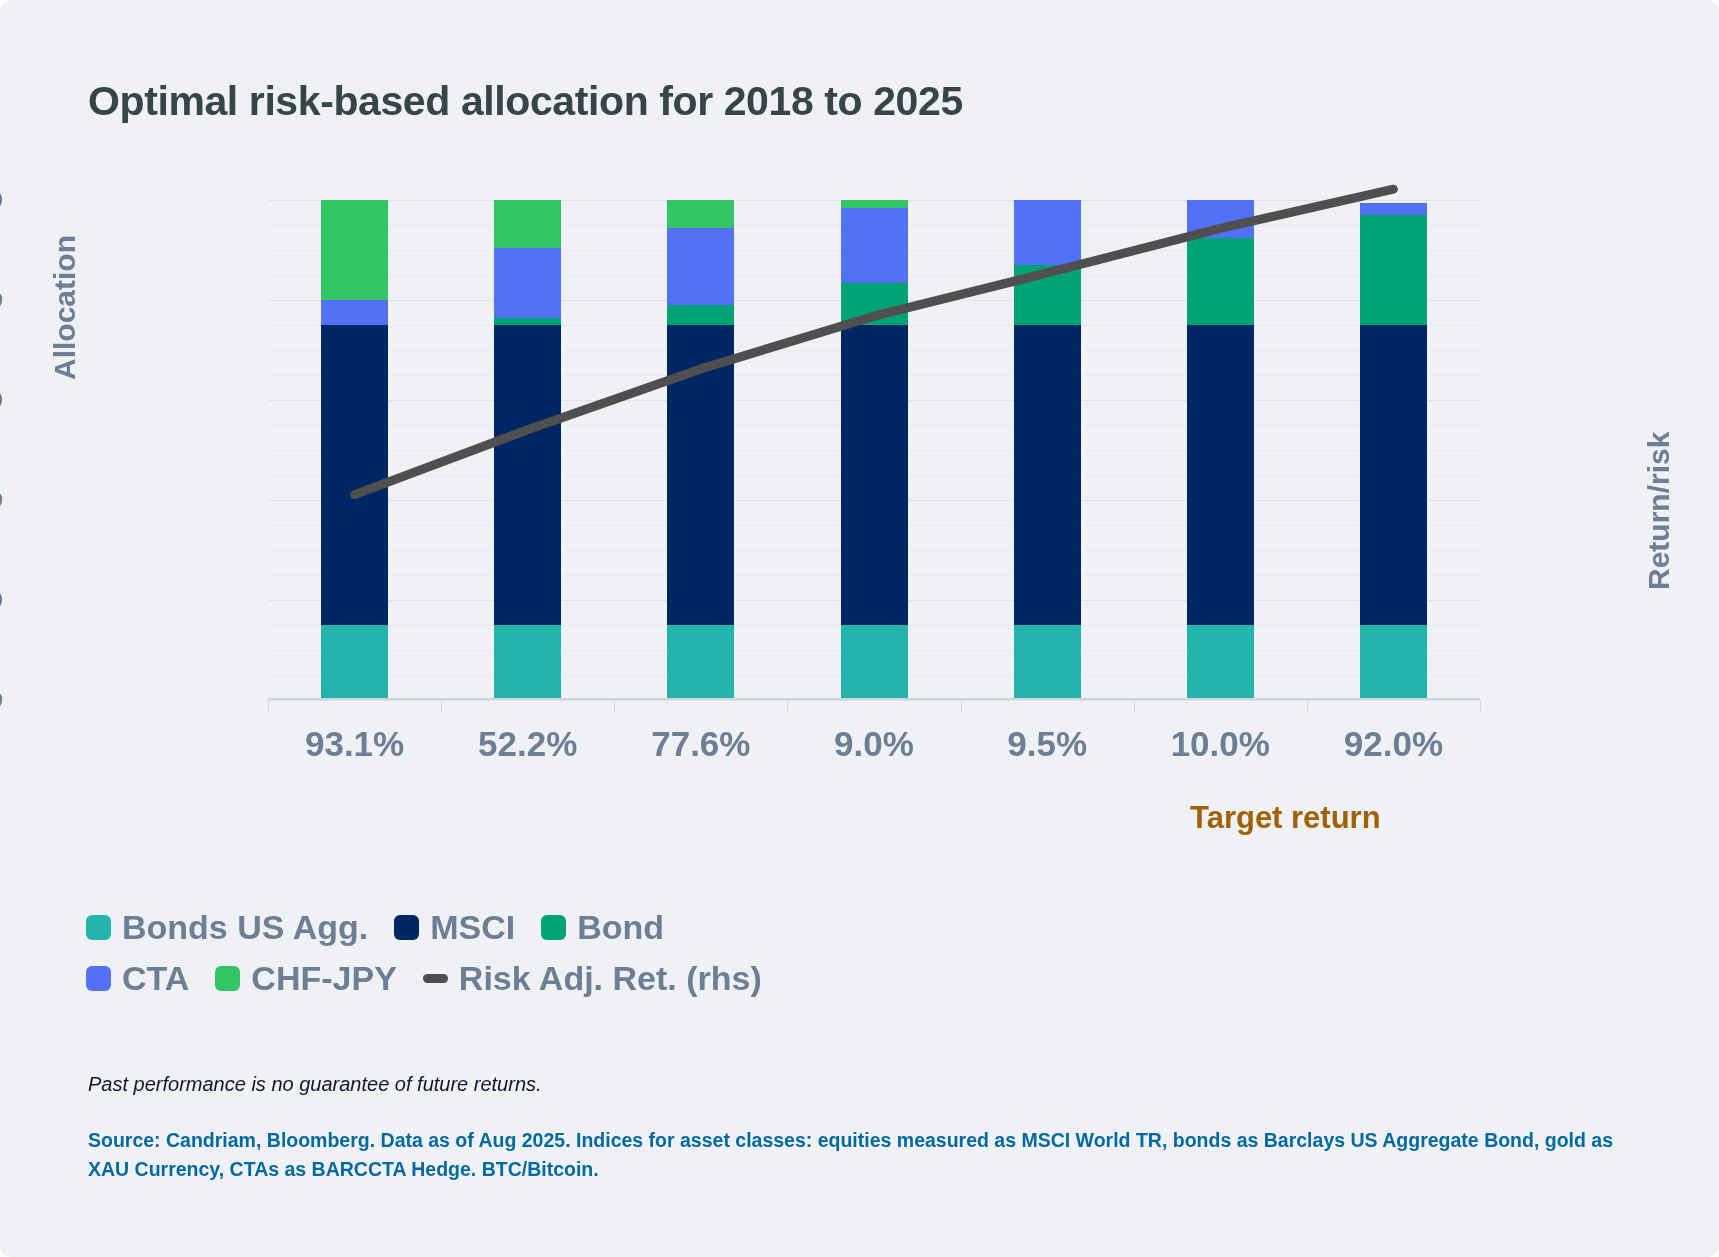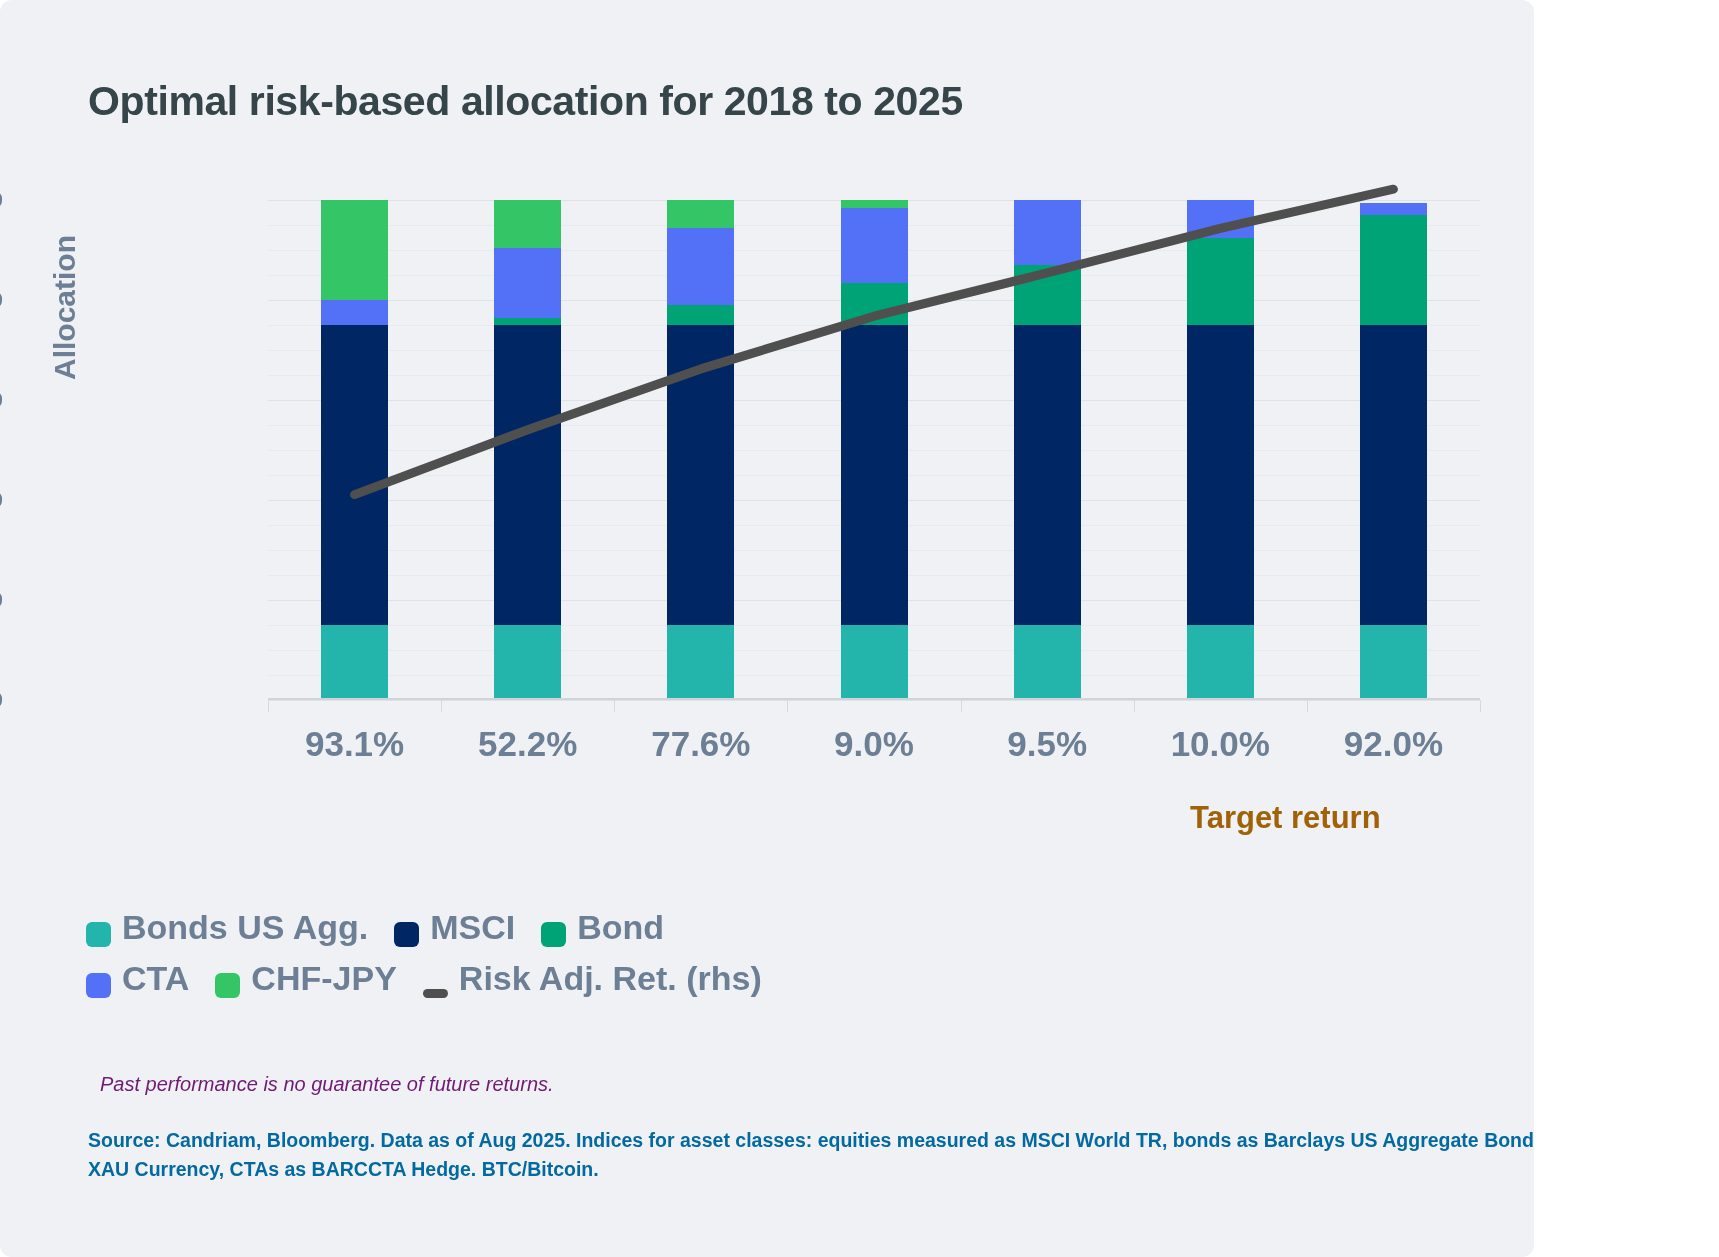--- a/index.html
+++ b/index.html
@@ -3,21 +3,21 @@
 <meta charset="utf-8">
 <style>
   * { box-sizing: border-box; margin: 0; padding: 0; }
   html, body {
     width: 1719px; height: 1257px;
     background: #ffffff;
     font-family: "Liberation Sans", sans-serif;
   }
   #card {
     position: absolute; left: 0; top: 0;
-    width: 1534px; height: 1257px;
+    width: 1719px; height: 1257px;
     background: #eff1f4;
     border-radius: 12px;
     overflow: hidden;
   }
   #title {
     position: absolute; left: 88px; top: 78px;
     font-size: 41px; font-weight: 800;
     color: #35454a; letter-spacing: -0.4px;
     white-space: nowrap;
   }
@@ -77,38 +77,38 @@
     text-align: center; white-space: nowrap;
   }
 
   
   #legend {
     position: absolute; left: 86px; top: 908px;
     width: 1000px;
   }
   .legend-row { display: flex; align-items: center; flex-wrap: wrap; }
   .legend-row + .legend-row { margin-top: 12px; }
-  .legend-item { display: flex; align-items: flex-end; margin-right: 26px; }
+  .legend-item { display: flex; align-items: center; margin-right: 26px; }
   .swatch {
     width: 25px; height: 25px; border-radius: 6px;
     margin-right: 11px; flex: 0 0 auto;
   }
   .line-swatch {
     width: 25px; height: 9px; border-radius: 5px;
     margin-right: 11px; flex: 0 0 auto;
   }
   .legend-label {
     font-size: 34px; font-weight: 800; color: #6d7f95;
     white-space: nowrap;
   }
 
   
   #disclaimer {
-    position: absolute; left: 100px; top: 1073px;
-    font-size: 20px; font-style: italic; color: #701a75;
+    position: absolute; left: 88px; top: 1073px;
+    font-size: 20px; font-style: italic; color: #0f172a;
   }
   #source {
     position: absolute; left: 88px; top: 1126px;
     width: 1530px;
     font-size: 19.5px; font-weight: 800; color: #0369a1;
     line-height: 1.48;
   }
 </style>
 </head>
 <body>

